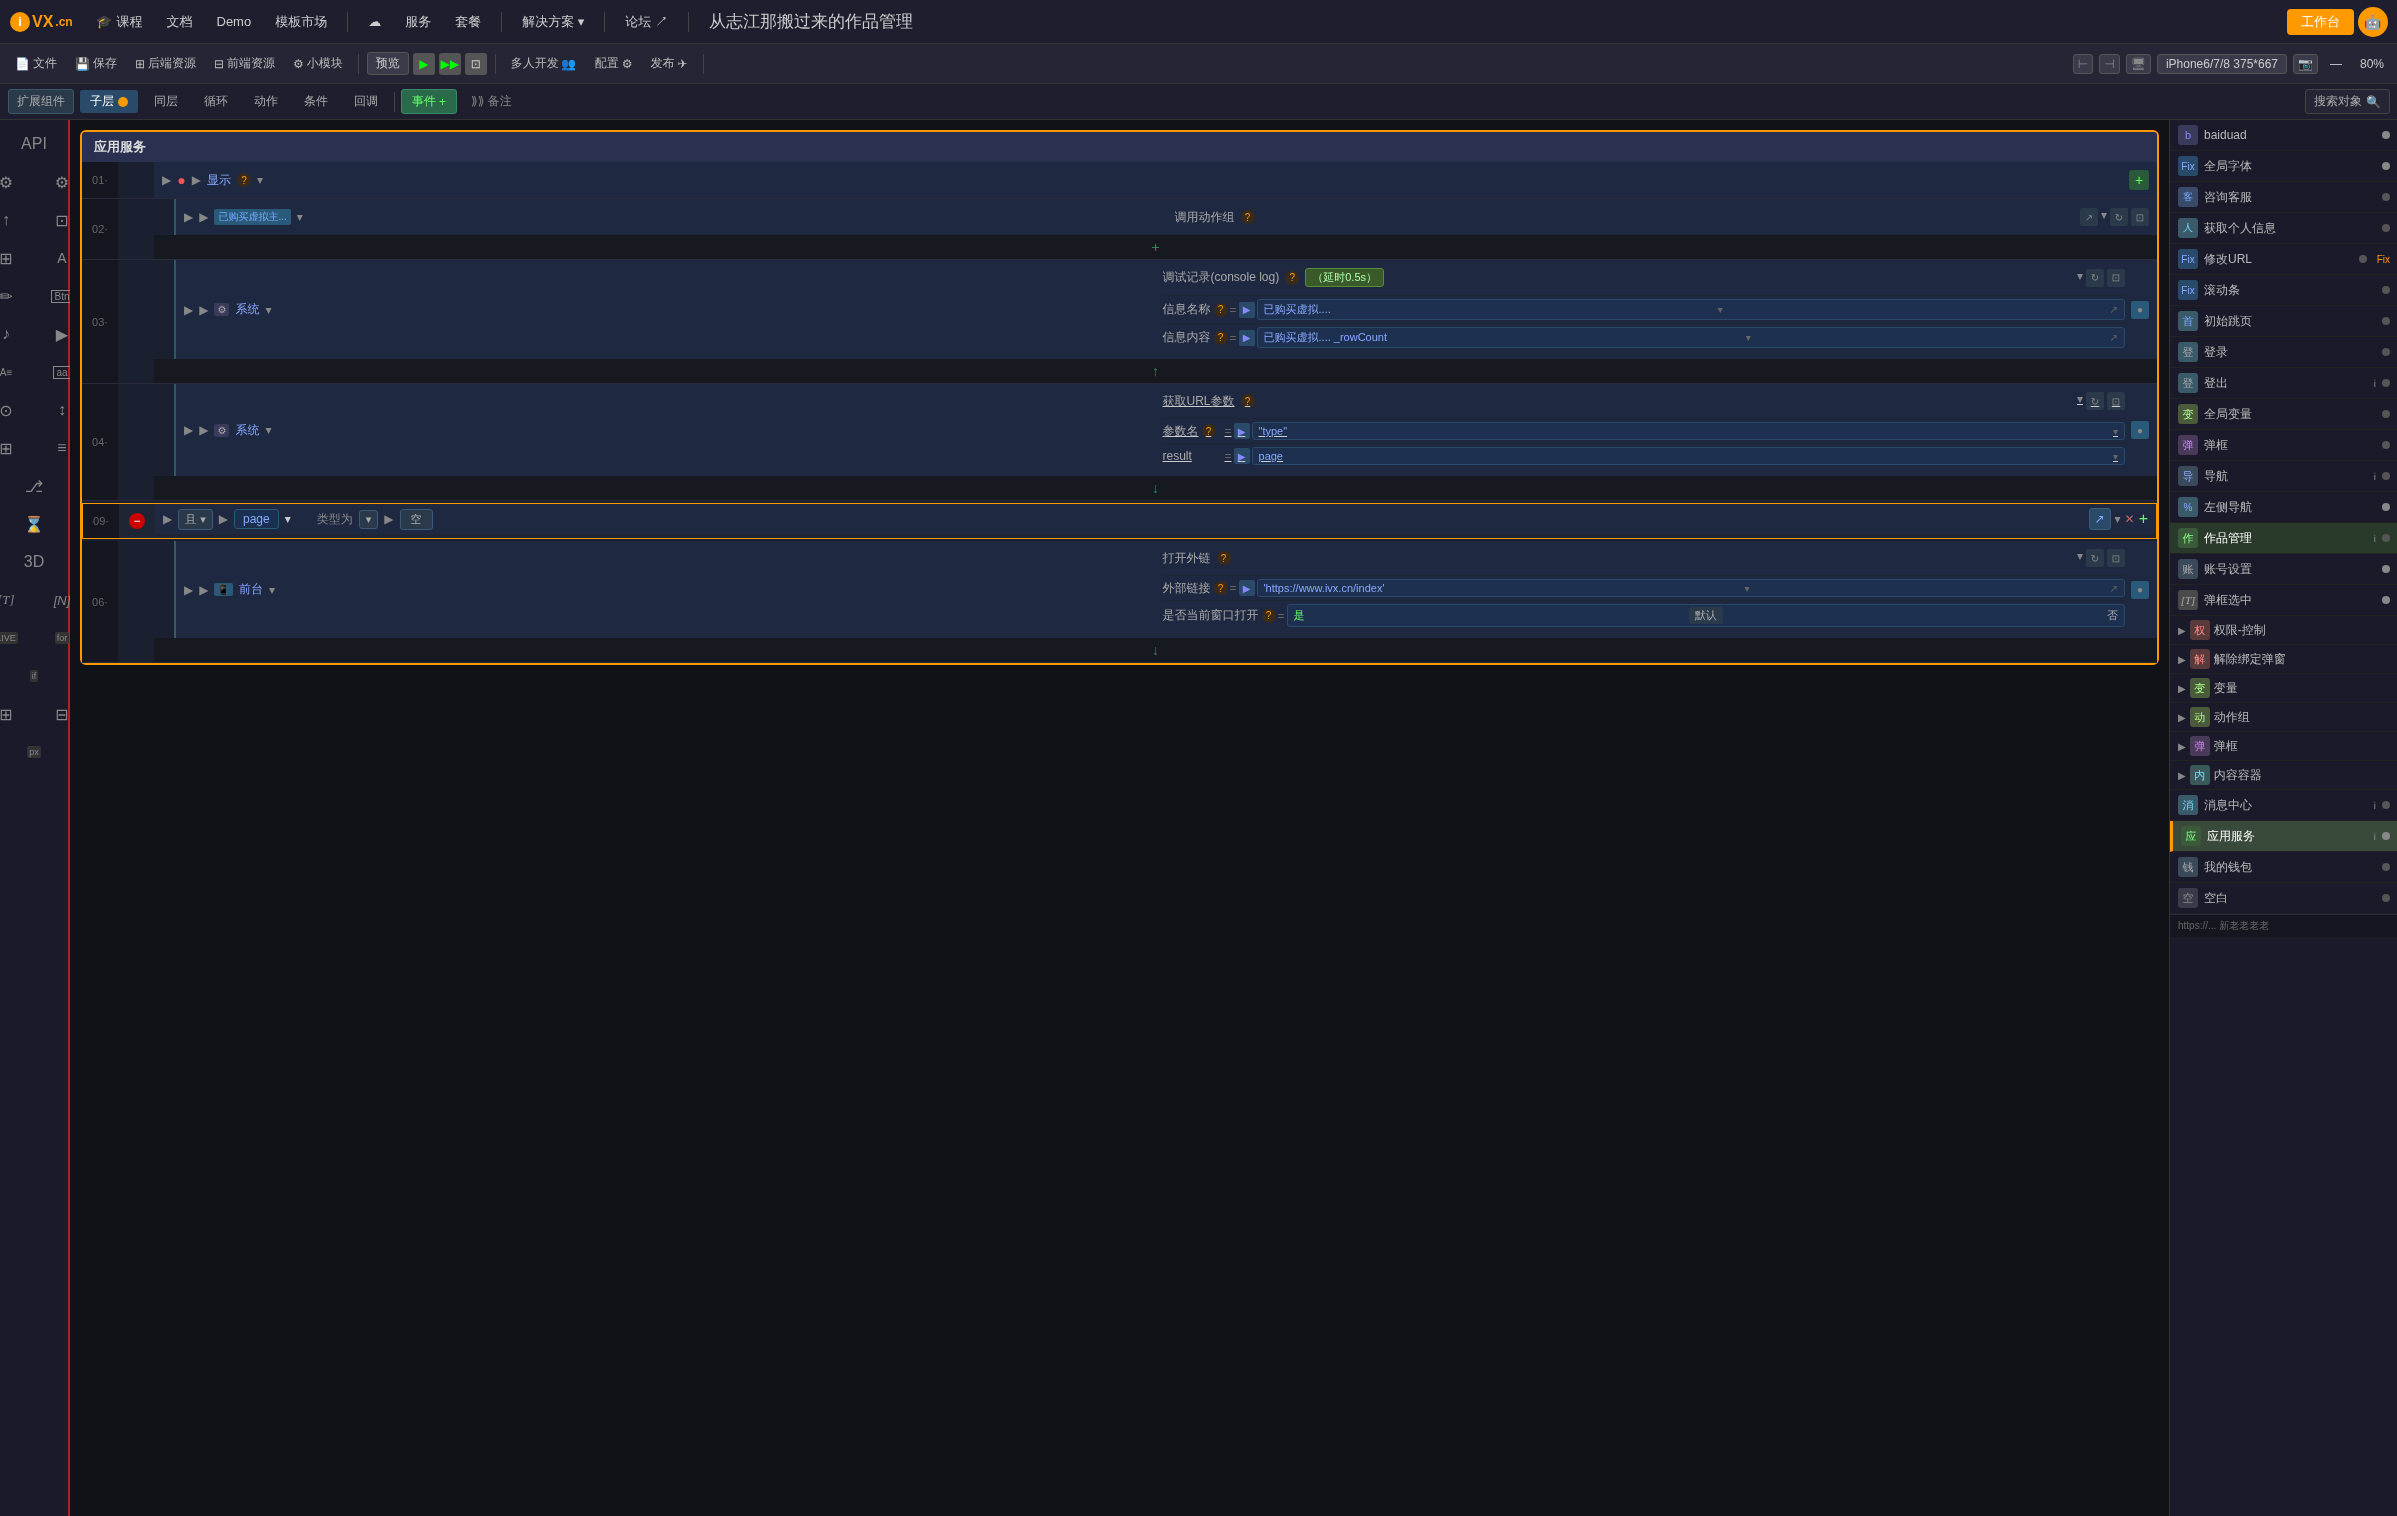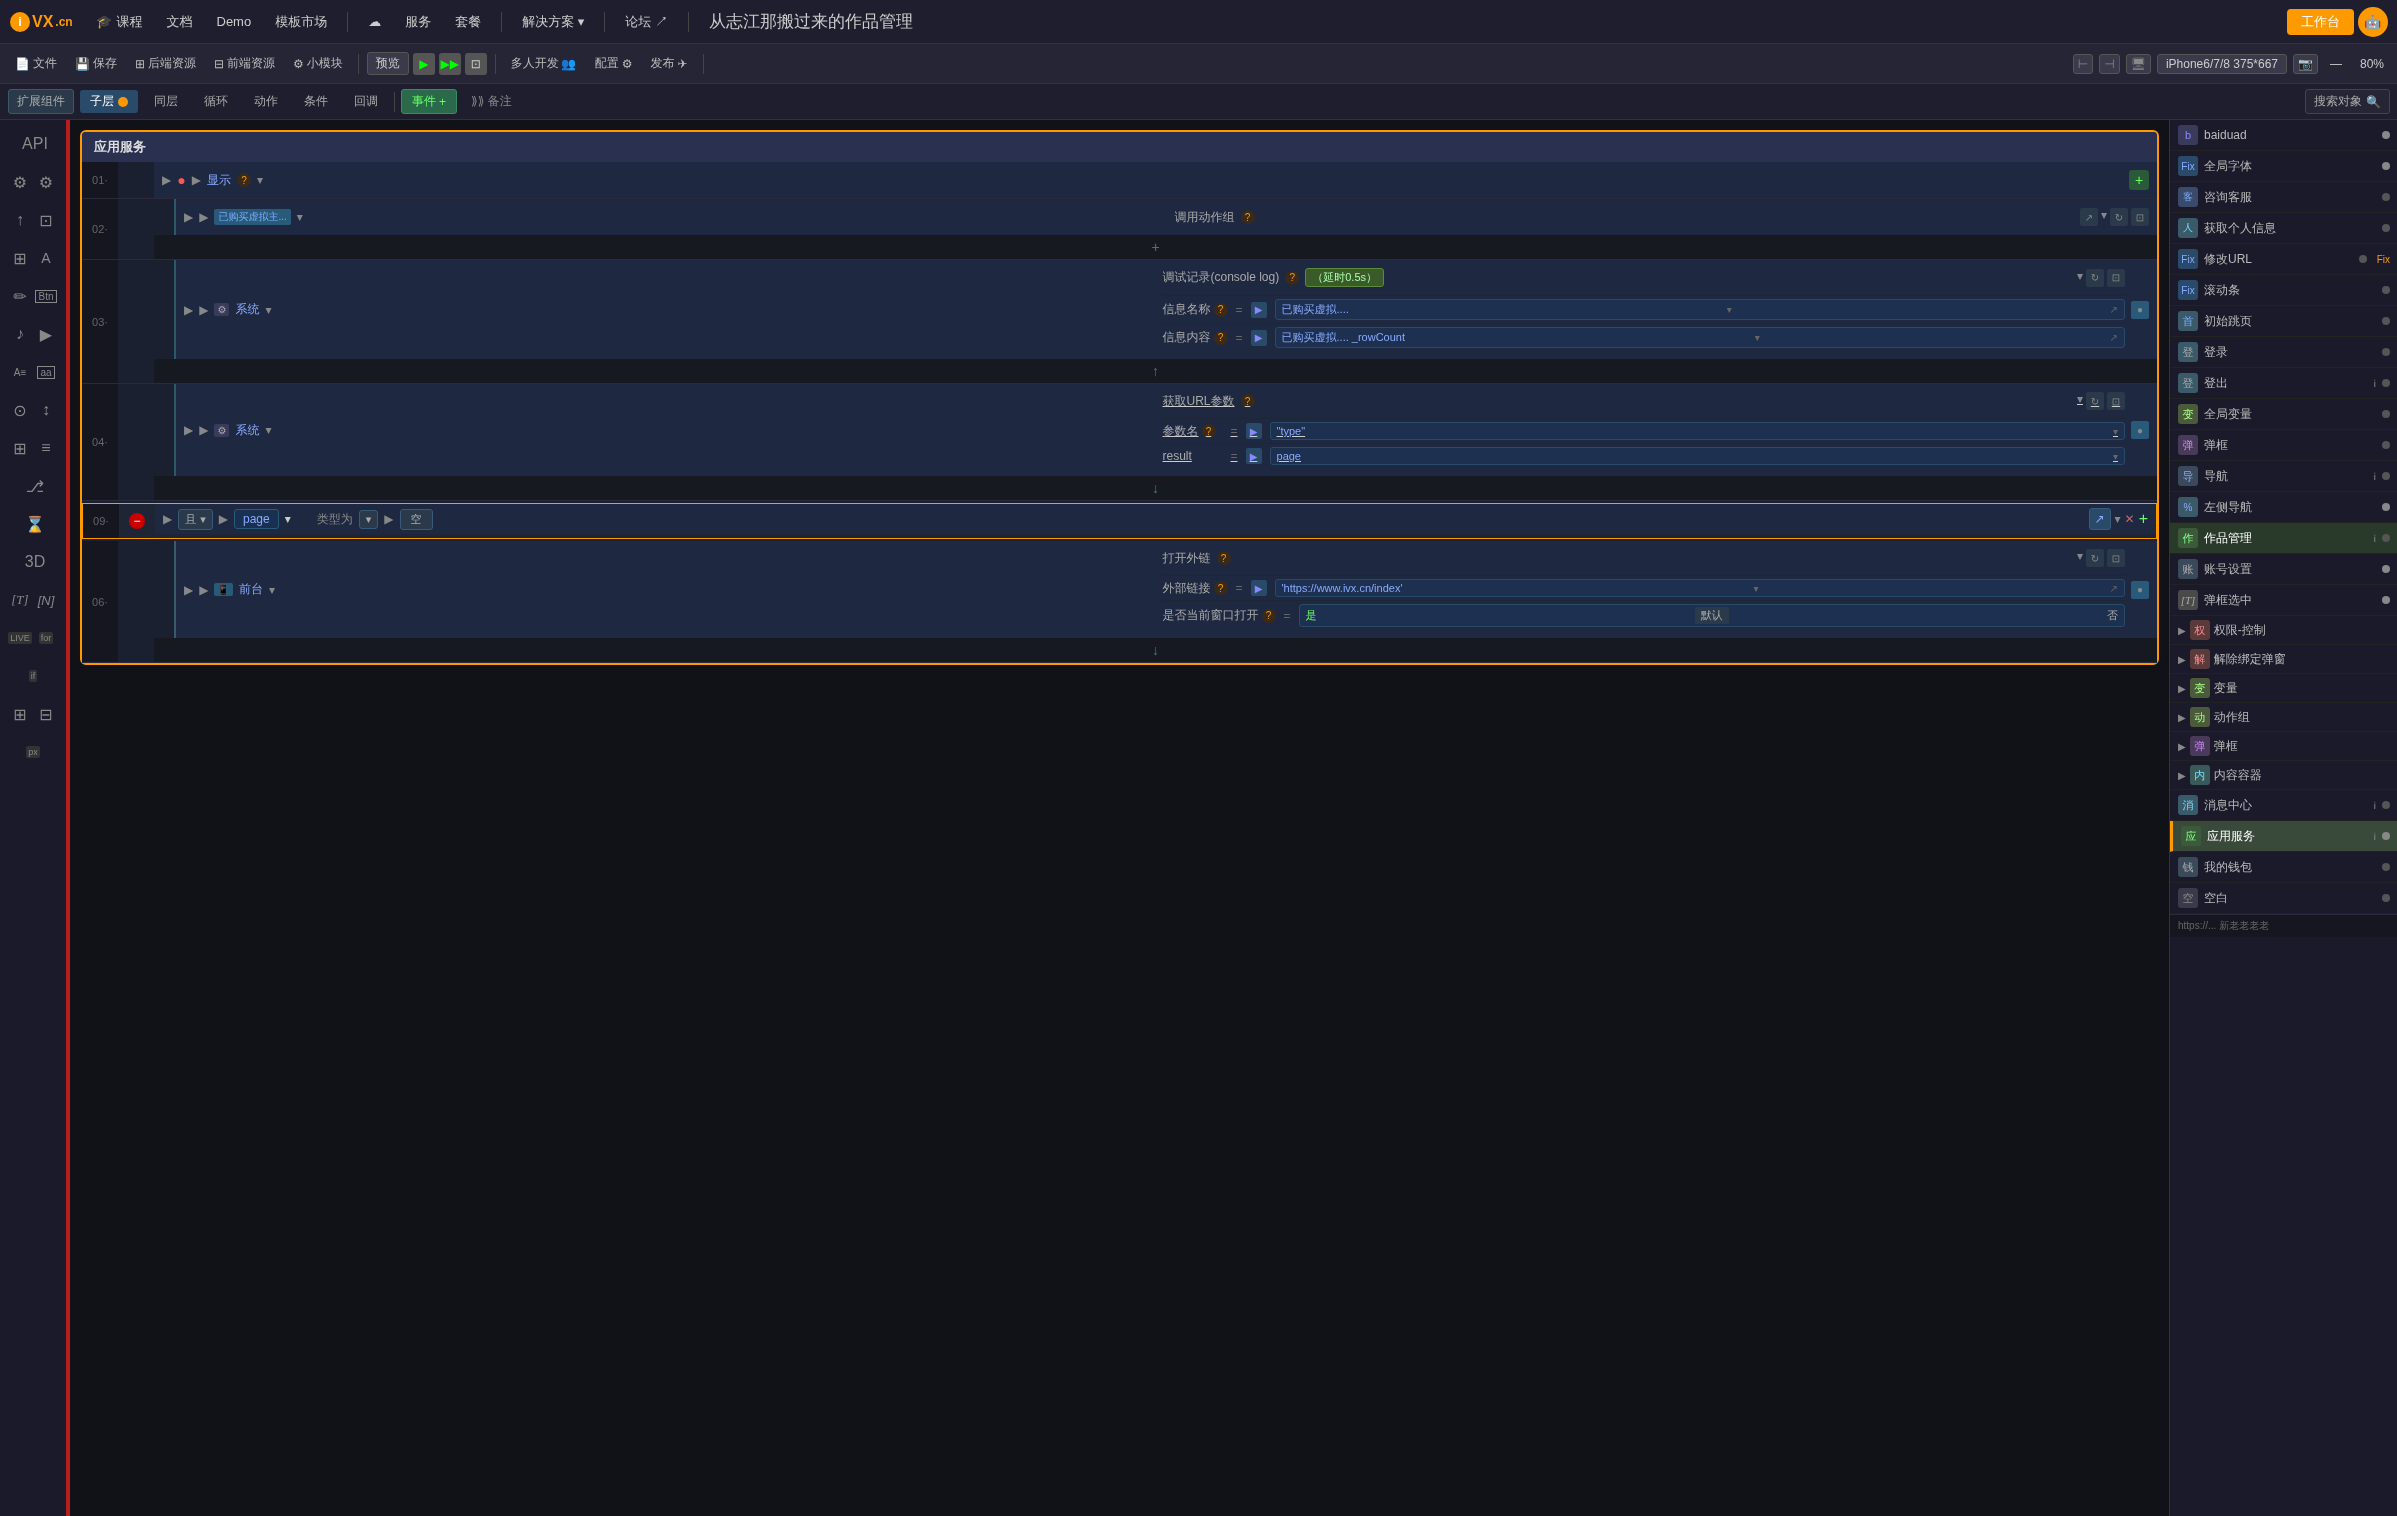--- a/index.html
+++ b/index.html
@@ -36,21 +36,21 @@
     .dot-orange { width: 10px; height: 10px; background: #f90; border-radius: 50%; }
     .event-divider { width: 1px; height: 20px; background: #444; }
     .event-add-btn { background: #2a6a4a; border: 1px solid #3a8a6a; padding: 3px 10px; border-radius: 3px; color: #6f6; font-size: 12px; cursor: pointer; display: flex; align-items: center; gap: 3px; }
     .event-note { color: #888; font-size: 12px; padding: 0 8px; }
     .event-search { background: #252535; border: 1px solid #444; padding: 3px 8px; border-radius: 3px; color: #aaa; font-size: 12px; margin-left: auto; display: flex; align-items: center; gap: 4px; }
 
     
     .main-layout { display: flex; height: calc(1516px - 44px - 40px - 36px); }
 
     
-    .left-sidebar { width: 70px; background: #1a1a2a; border-right: 4px solid #b91c1c; display: flex; flex-direction: column; padding: 6px 8px; gap: 2px; flex-shrink: 0; }
+    .left-sidebar { width: 70px; background: #1a1a2a; border-right: 2px solid #b91c1c; display: flex; flex-direction: column; align-items: center; padding: 6px 0; gap: 2px; flex-shrink: 0; }
     .sidebar-icon-item { width: 54px; height: 36px; display: flex; flex-direction: column; align-items: center; justify-content: center; cursor: pointer; border-radius: 4px; color: #888; gap: 1px; }
     .sidebar-icon-item .icon-symbol { font-size: 16px; }
     .sidebar-icon-row { display: flex; gap: 2px; }
 
     
     .center-content { flex: 1; background: #111118; overflow: auto; position: relative; }
 
     
     .right-panel { width: 229px; background: #1a1a2a; border-left: 1px solid #333; overflow-y: auto; flex-shrink: 0; }
     .right-item { display: flex; align-items: center; padding: 5px 8px; border-bottom: 1px solid #222; cursor: pointer; gap: 6px; }
@@ -78,21 +78,21 @@
     .row-expand { color: #888; cursor: pointer; }
     .row-label { color: #8af; font-size: 12px; cursor: pointer; }
     .row-add-btn { width: 20px; height: 20px; background: #2a5a3a; border-radius: 3px; display: flex; align-items: center; justify-content: center; color: #6f6; cursor: pointer; font-size: 14px; margin-left: auto; }
     .action-header { display: flex; align-items: center; gap: 6px; padding: 4px 0; }
     .action-label { color: #aaa; font-size: 12px; }
     .action-q { color: #f90; font-size: 10px; background: #3a2a1a; border-radius: 50%; width: 14px; height: 14px; display: flex; align-items: center; justify-content: center; cursor: pointer; }
     .action-expand { color: #888; margin-left: auto; cursor: pointer; }
     .action-icons { display: flex; gap: 3px; }
     .action-icon-btn { width: 18px; height: 18px; background: #2a3a4a; border-radius: 2px; display: flex; align-items: center; justify-content: center; color: #888; cursor: pointer; font-size: 10px; }
     .action-body { padding: 4px 0; }
-    .param-row { display: flex; align-items: center; padding: 3px 0; gap: 8px; border-top: 1px solid #1e2535; }
+    .param-row { display: flex; align-items: center; padding: 3px 0; gap: 2px; border-top: 1px solid #1e2535; }
     .param-label { color: #aaa; font-size: 12px; min-width: 60px; display: flex; align-items: center; gap: 3px; }
     .param-eq { color: #666; }
     .param-icon { width: 16px; height: 16px; background: #2a4a6a; border-radius: 2px; display: flex; align-items: center; justify-content: center; color: #88f; font-size: 10px; }
     .param-value { background: #1e3050; border: 1px solid #2a4a6a; padding: 2px 6px; border-radius: 3px; color: #8af; font-size: 11px; flex: 1; display: flex; align-items: center; justify-content: space-between; }
     .param-expand { color: #666; font-size: 10px; }
     .add-row-btn { display: flex; align-items: center; justify-content: center; padding: 4px; cursor: pointer; color: #2a8a5a; font-size: 14px; background: #161a20; }
 
     
     .condition-row { display: flex; align-items: center; gap: 6px; padding: 4px 8px; background: #1e2840; }
     .cond-minus { width: 16px; height: 16px; background: #c00; border-radius: 50%; display: flex; align-items: center; justify-content: center; color: #fff; font-size: 12px; cursor: pointer; }

